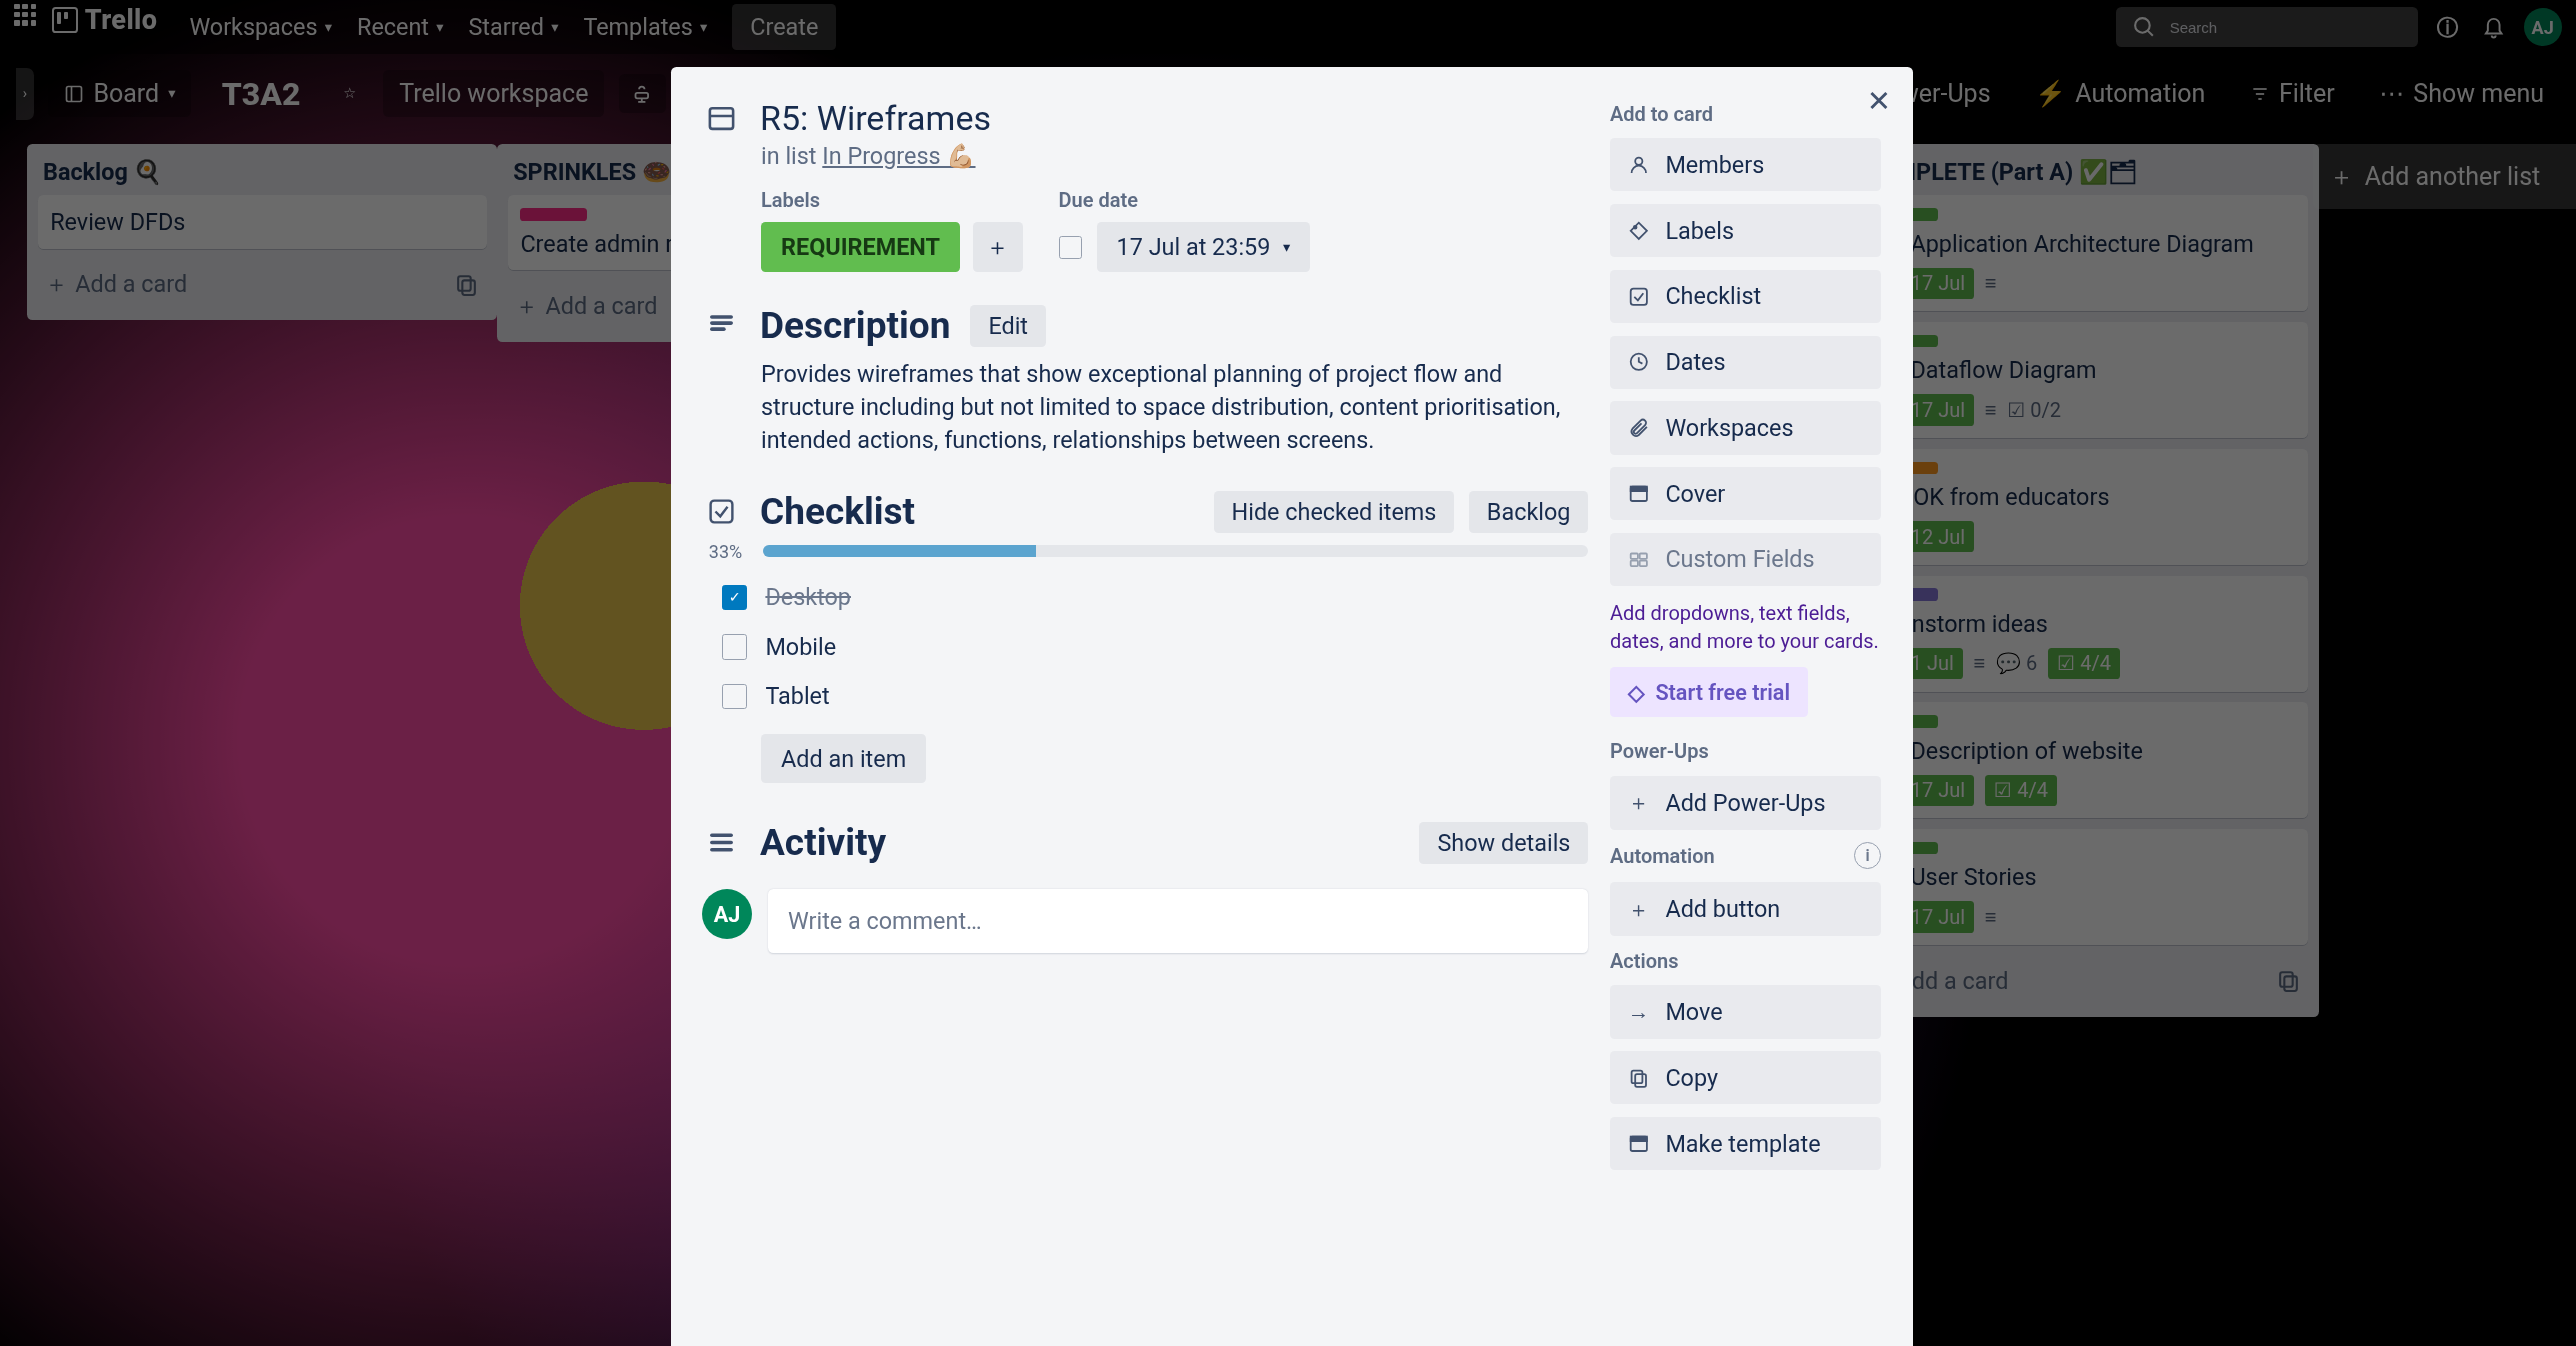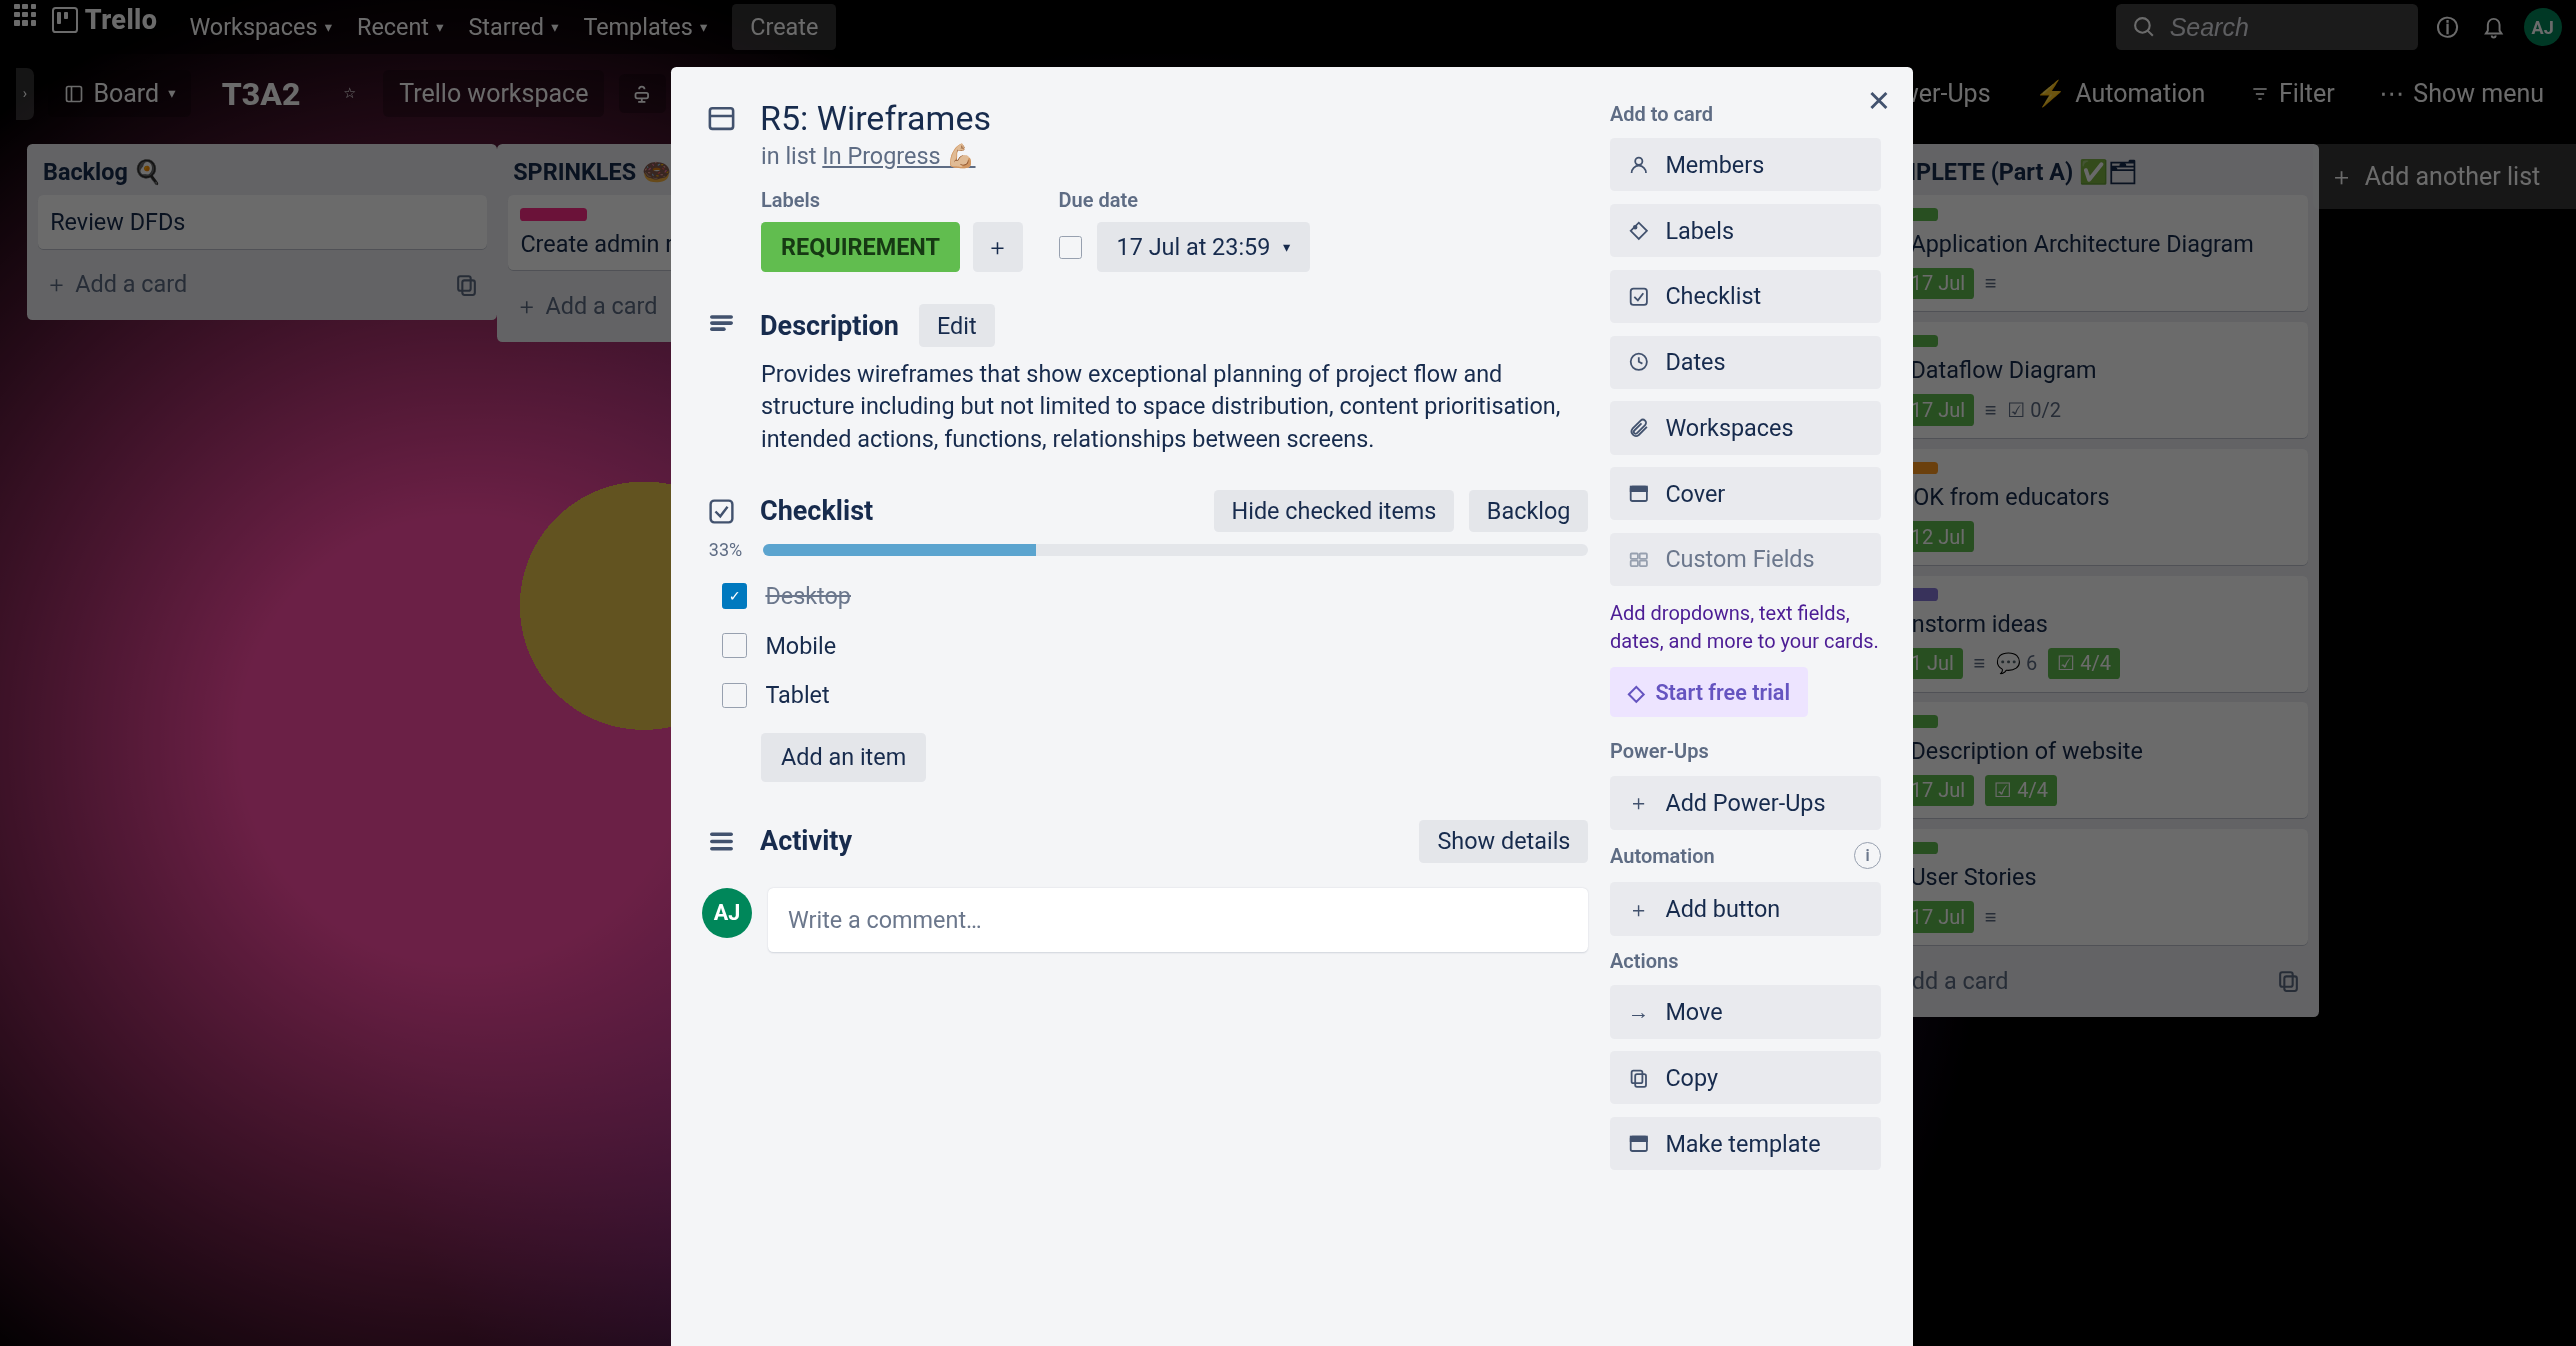--- a/index.html
+++ b/index.html
@@ -18,21 +18,21 @@
   .logo { font-size:27px; font-weight:800; letter-spacing:0.4px; display:flex; align-items:center; gap:7.2px; }
   .logo-box { width:21.6px; height:21.6px; border:2.2px solid #fff; border-radius:3.6px; position:relative; }
   .logo-box::before { content:''; position:absolute; left:2.7px; top:2.7px; width:4.5px; height:12.6px; background:#fff; border-radius:0.9px;}
   .logo-box::after { content:''; position:absolute; left:10px; top:2.7px; width:4.5px; height:7.2px; background:#fff; border-radius:0.9px;}
   .topmenu { display:flex; align-items:center; gap:25px; margin-left:16px; font-weight:400; font-size:23.4px; }
   .topmenu-item { display:flex; align-items:center; gap:7.2px; cursor:pointer; }
   .chev-down { font-size:14.4px; }
   .create-btn { background:rgba(255,255,255,.2); border-radius:4.5px; padding:9px 18px; font-size:23.4px; }
   .top-right { margin-left:auto; display:flex; align-items:center; gap:12.6px; }
   .search { background:rgba(255,255,255,.25); border-radius:5.4px; padding:7.2px 16px; width:270px; display:flex; align-items:center; gap:10.8px; font-size:23.4px; }
-  .search input { background:transparent; border:none; outline:none; color:#fca5a5; font-size:25px; width:100%;font-style:italic; }
+  .search input { background:transparent; border:none; outline:none; color:#fca5a5; font-size:15px; width:100%; }
   .search input::placeholder { color:#dfe1e6; }
   .icon-btn { width:34px; height:34px; border-radius:50%; display:flex; align-items:center; justify-content:center; font-size:21.6px; }
   .avatar { width:38px; height:38px; border-radius:50%; background:#00875a; display:flex; align-items:center; justify-content:center; color:#fff; font-weight:700; font-size:18px; }
 
   .boardbar { position:absolute; top:54px; left:0; right:0; height:79px; display:flex; align-items:center; padding:0 16px; gap:14.4px; color:#fff; }
   .boardbar .sidegrab { width:18px; height:52px; border-radius:0 7.2px 7.2px 0; background:rgba(255,255,255,.2); display:flex; align-items:center; justify-content:center; cursor:pointer; }
   .pill { background:rgba(0,0,0,.25); border-radius:5.4px; padding:9px 16px; display:flex; align-items:center; gap:9px; font-size:25px; }
   .boardname { font-size:32px; font-weight:800; padding:5.4px 16px; border-radius:5.4px; }
   .star { padding:9px 12.6px; border-radius:5.4px; }
   .right-pills { margin-left:auto; display:flex; gap:12.6px; }
@@ -71,21 +71,21 @@
 
   .section { margin:18px 0 10.8px 59px; display:flex; gap:36px; }
   .section-col h4 { margin:0 0 10.8px; font-size:20px; color:#5e6c84; font-weight:600; }
   .big-green-label { display:inline-flex; align-items:center; height:50px; padding:0 20px; background:#61bd4f; color:#163913; font-size:23.4px; font-weight:700; border-radius:4.5px; }
   .add-label-btn { width:50px; height:50px; background:#e4e6ea; border-radius:4.5px; display:inline-flex; align-items:center; justify-content:center; font-size:23.4px; margin-left:9px; cursor:pointer;}
   .due-btn { height:50px; padding:0 20px; background:#e4e6ea; border-radius:4.5px; display:inline-flex; align-items:center; gap:12.6px; font-size:23.4px; }
   .chk-box { width:21.6px; height:21.6px; border:1.8px solid #97a0af; border-radius:2.7px; }
 
   .desc-head { display:flex; align-items:center; gap:20px; margin:32px 0 10.8px; }
   .ico-col { width:38px; display:flex; justify-content:center; color:#42526e; font-size:31px; }
-  .section-title { font-size:27px; font-weight:700; }
+  .section-title { font-size:37px; font-weight:700; }
   .edit-btn { background:#e4e6ea; border-radius:4.5px; padding:7.2px 18px; font-size:23.4px; cursor:pointer; }
   .desc-text { margin-left:59px; font-size:23.4px; line-height:1.4; color:#172b4d; max-width:809px; }
 
   .check-head { display:flex; align-items:center; gap:20px; margin-top:34px; }
   .check-actions { margin-left:auto; display:flex; gap:14.4px; }
   .progress-row { display:flex; align-items:center; gap:14.4px; margin:7.2px 0 10.8px; }
   .pct { width:47px; text-align:center; font-size:18px; color:#5e6c84; }
   .pbar { flex:1; height:11.7px; background:#e4e6ea; border-radius:7.2px; overflow:hidden; }
   .pbar-fill { height:100%; background:#5ba4cf; }
   .check-item { display:flex; align-items:center; gap:18px; padding:10.8px 7.2px 10.8px 20px; border-radius:3.6px; }

